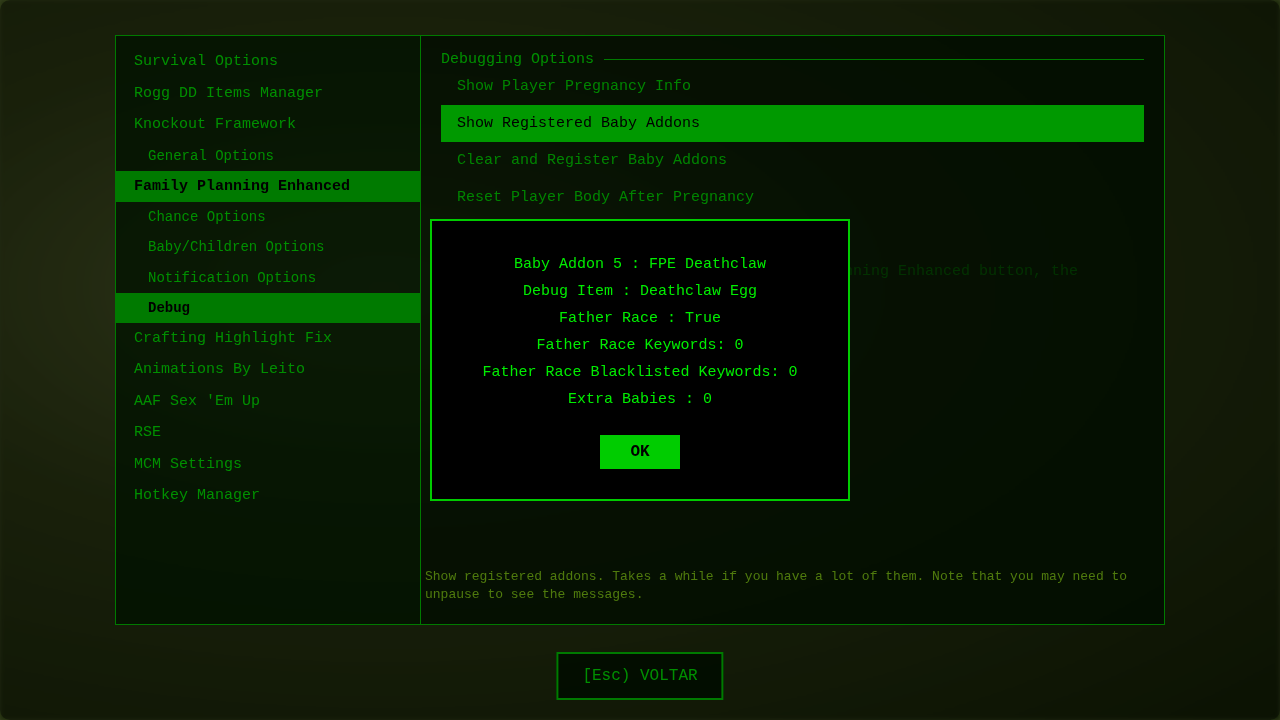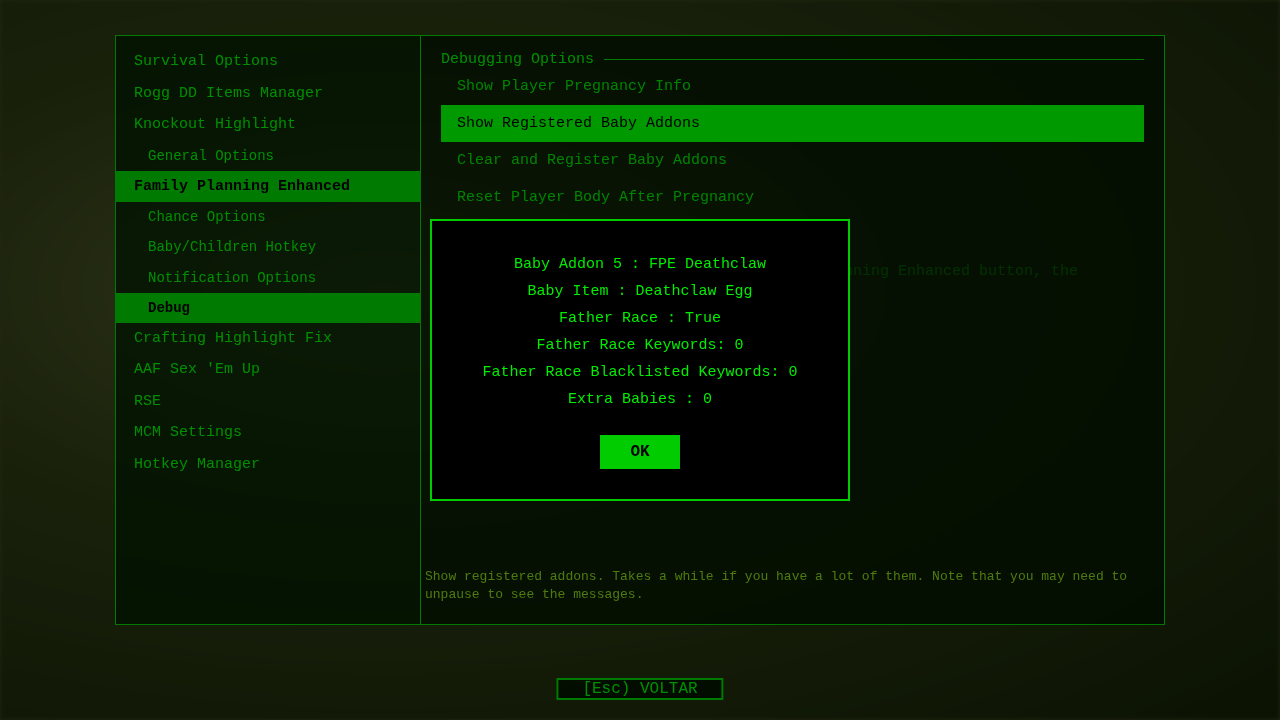--- a/index.html
+++ b/index.html
@@ -126,38 +126,39 @@
       bottom: 20px;
       left: 50%;
       transform: translateX(-50%);
       z-index: 3;
     }
 
     .esc-button {
       border: 2px solid #00cc00;
       color: #00ee00;
       background: rgba(0, 20, 0, 0.85);
-      padding: 0 24px;
+      padding: 13px 24px;
       font-family: 'Courier New', monospace;
       font-size: 16px;
       cursor: pointer;
     }
 
     
     .modal-overlay {
       position: absolute;
       top: 0;
       left: 0;
       right: 0;
       bottom: 0;
       background: rgba(0,0,0,0.4);
       z-index: 10;
       display: flex;
       align-items: center;
       justify-content: center;
+      border-radius: 10px;
     }
 
     .modal {
       background: #000;
       border: 2px solid #00cc00;
       padding: 30px 40px;
       min-width: 420px;
       max-width: 520px;
       text-align: center;
       position: relative;
@@ -186,28 +187,29 @@
 <body>
 
 <div class="bg"></div>
 <div class="bg-overlay"></div>
 
 <div class="main-container">
 
   <div class="left-panel" id="sidebar-container">
   <div class="nav-item">Survival Options</div>
       <div class="nav-item">Rogg DD Items Manager</div>
-      <div class="nav-item">Knockout Highlight</div>
+      <div class="nav-item">Knockout Framework</div>
       <div class="nav-item sub">General Options</div>
       <div class="nav-item active">Family Planning Enhanced</div>
       <div class="nav-item sub">Chance Options</div>
-      <div class="nav-item sub">Baby/Children Hotkey</div>
+      <div class="nav-item sub">Baby/Children Options</div>
       <div class="nav-item sub">Notification Options</div>
       <div class="nav-item sub active">Debug</div>
       <div class="nav-item">Crafting Highlight Fix</div>
+      <div class="nav-item">Animations By Leito</div>
       <div class="nav-item">AAF Sex 'Em Up</div>
       <div class="nav-item">RSE</div>
       <div class="nav-item">MCM Settings</div>
       <div class="nav-item">Hotkey Manager</div>
     </div>
 
   <div class="right-panel">
     <div class="section-header">
       <span>Debugging Options</span>
     </div>
@@ -223,21 +225,21 @@
       </div>
     <div class="status-text">Show registered addons. Takes a while if you have a lot of them. Note that you may need to unpause to see the messages.</div>
   </div>
 
 </div>
 
 <div class="modal-overlay" id="modal-overlay">
   <div class="modal">
     <div id="modal-lines-container">
         <div class="modal-content-line">Baby Addon 5 : FPE Deathclaw</div>
-        <div class="modal-content-line">Baby Item : Deathclaw Egg</div>
+        <div class="modal-content-line">Debug Item : Deathclaw Egg</div>
         <div class="modal-content-line">Father Race : True</div>
         <div class="modal-content-line">Father Race Keywords: 0</div>
         <div class="modal-content-line">Father Race Blacklisted Keywords: 0</div>
         <div class="modal-content-line">Extra Babies : 0</div>
       </div>
     <div>
       <button class="modal-ok-btn">OK</button>
     </div>
   </div>
 </div>

